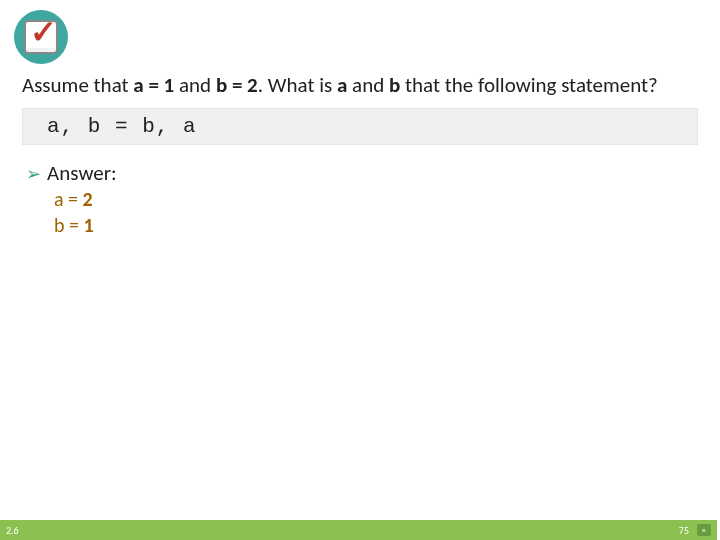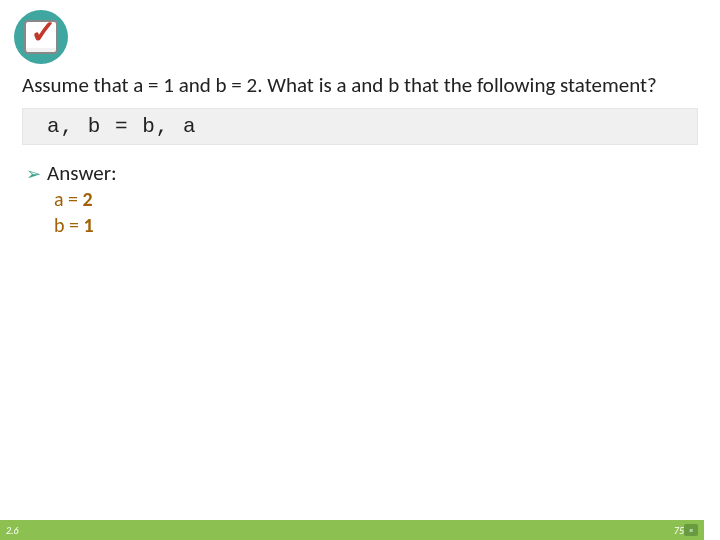--- a/index.html
+++ b/index.html
@@ -11,32 +11,32 @@
   .badge-circle { width: 54px; height: 54px; border-radius: 50%; background: #3fa6a0; display: flex; align-items: center; justify-content: center; }
   .badge-box { width: 34px; height: 34px; background: #fff; border: 2px solid #888; border-radius: 4px; position: relative; box-shadow: inset 0 -4px 0 rgba(0,0,0,0.05); }
   .badge-box::after { content: "✓"; position: absolute; top: -5px; left: 4px; font-size: 32px; font-weight: bold; color: #c0392b; line-height: 32px; }
 
   .title-block { flex: 1; text-align: center; }
   .title-line1 { font-size: 40px; color: #5a7a7a; font-weight: 300; letter-spacing: 0.5px; line-height: 1.05; }
   .title-line2 { font-size: 34px; color: #5a7a7a; font-weight: 300; line-height: 1.05; }
 
   .body { padding: 8px 22px 0 22px; }
   .question { font-size: 21px; color: #222; line-height: 1.25; }
-  .question b { font-weight: 400; }
+  .question b { font-weight: 700; }
 
   .codeblock { margin-top: 10px; background: #f0f0f0; border: 1px solid #e6e6e6; padding: 6px 24px; font-family: "Courier New", monospace; font-size: 21px; letter-spacing: 1px; color: #222; }
 
   .answer { margin-top: 15px; padding-left: 4px; }
   .answer-head { font-size: 21px; color: #222; }
   .answer-head .arrow { color: #3da08f; font-size: 18px; margin-right: 6px; }
   .answer-lines { padding-left: 28px; font-size: 20px; color: #a16207; line-height: 1.3; }
   .answer-lines b { font-weight: 700; }
 
-  .footer { position: absolute; left: 0; right: 16px; bottom: 0; height: 20px; background: #8cc152; display: flex; align-items: center; justify-content: space-between; padding: 0 6px; font-size: 10px; color: #fff; font-style: italic; }
-  .footer .right { display: flex; align-items: center; gap: 0; }
+  .footer { position: absolute; left: 0; right: 3px; bottom: 0; height: 20px; background: #8cc152; display: flex; align-items: center; justify-content: space-between; padding: 0 6px; font-size: 10px; color: #fff; }
+  .footer .right { display: flex; align-items: center; gap: 8px; }
   .footer-icon { width: 14px; height: 12px; background: #6a9a3f; border-radius: 2px; display: flex; align-items: center; justify-content: center; font-size: 8px; color: #dfe; }
 </style>
 </head>
 <body>
 
 <div class="slide">
 
   <div class="header">
     <div class="badge-wrap">
       <div class="badge-circle">

